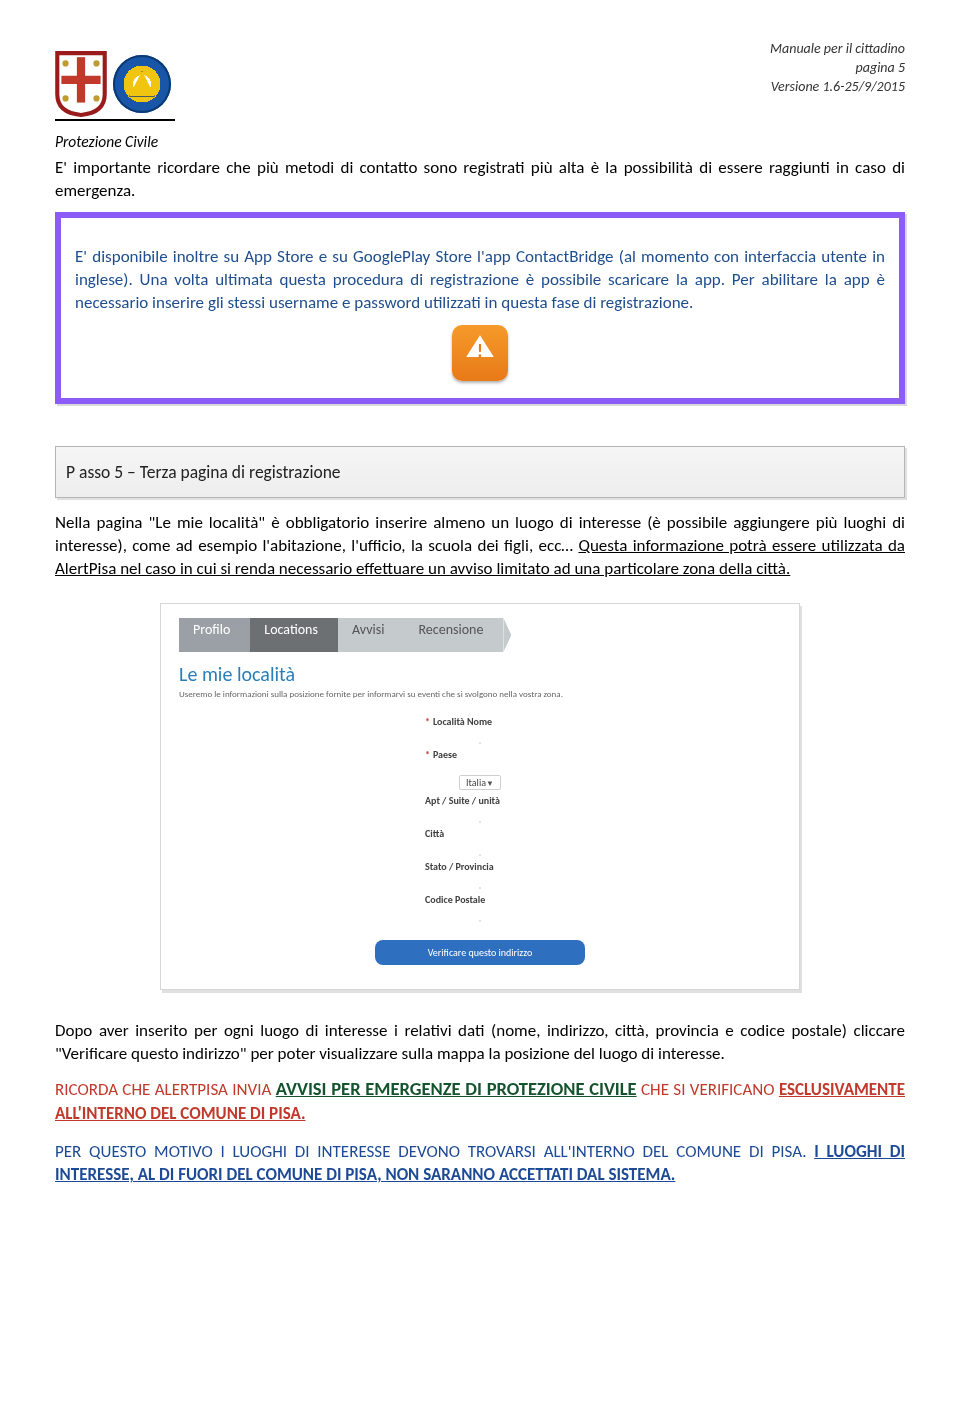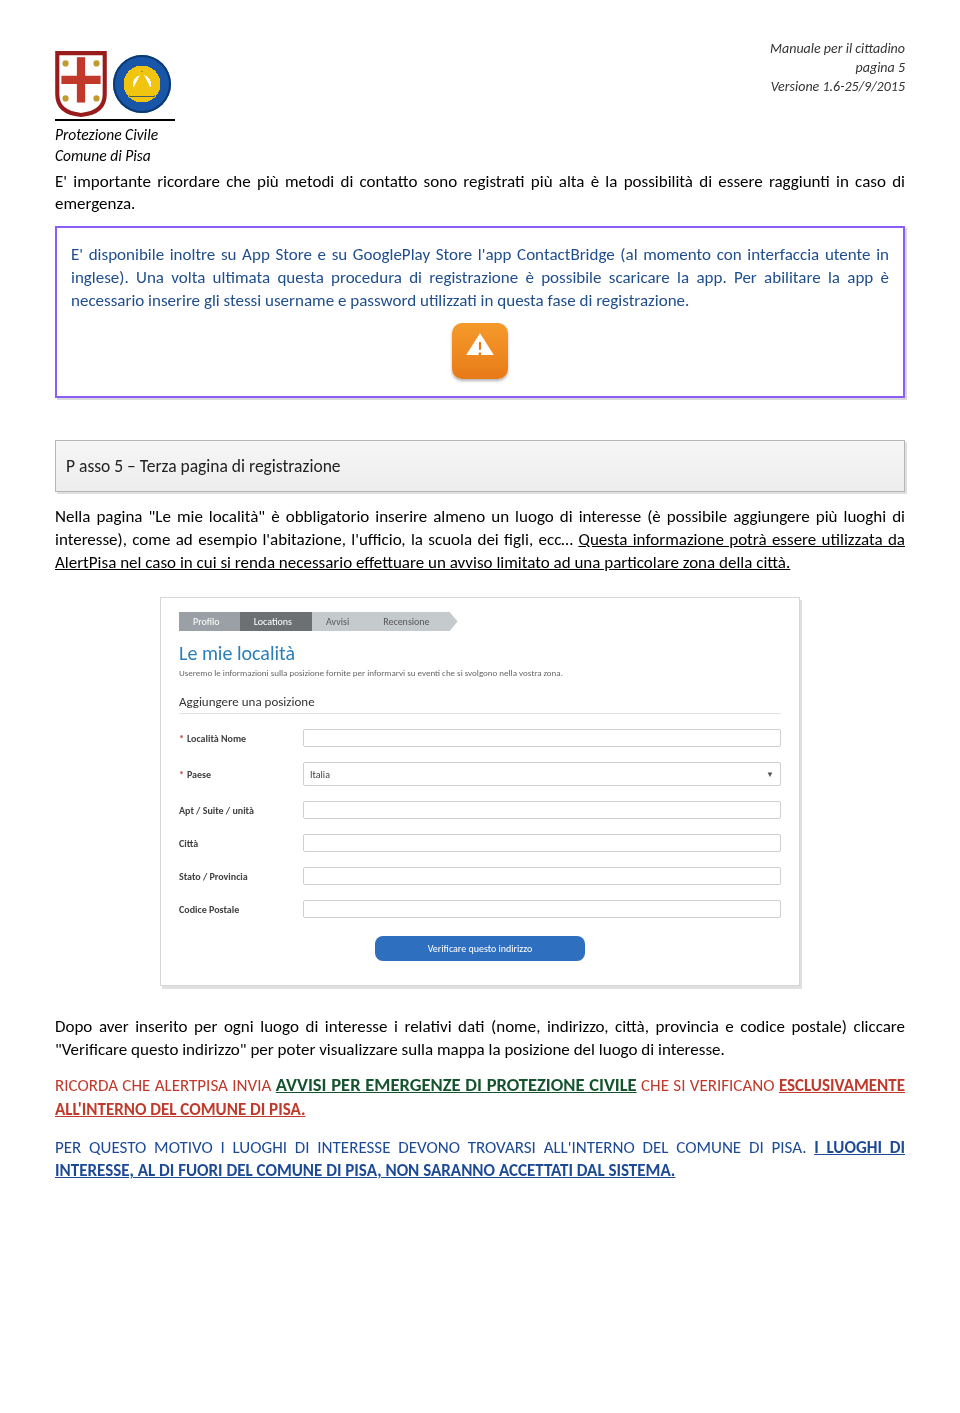--- a/index.html
+++ b/index.html
@@ -40,31 +40,31 @@
   .pclogo::after{
     content:""; position:absolute; inset:16px;
     background:#f1c40f; clip-path: polygon(50% 0,100% 100%,0 100%);
     border:1px solid #0a3a75;
   }
   .logos-rule { height:2px; background:#000; width:120px; margin-top:2px; }
   .org {
     font-style: italic;
     font-size: 15.5px;
     line-height: 1.35;
-    margin-top: 4px;
+    margin-top: 11px;
     margin-bottom: 4px;
   }
   .body-p {
     text-align: justify;
     line-height: 1.35;
     margin-bottom: 10px;
   }
   .blue-box {
-    border: 2px solid #8b5cf6;
-    padding: 16px 14px 12px 14px;
+    border: 6px solid #8b5cf6;
+    padding: 28px 14px 12px 14px;
     margin: 6px 0 16px 0;
     box-shadow: 2px 2px 0 rgba(0,0,0,0.15);
   }
   .blue-box p {
     color: #1f4e8e;
     text-align: justify;
     line-height: 1.35;
   }
   .app-icon-wrap { text-align:center; margin-top: 10px; }
   .app-icon {
@@ -96,35 +96,35 @@
   .screenshot {
     width: 640px; margin: 22px auto 30px auto;
     border: 1px solid #d6d6d6;
     box-shadow: 2px 3px 0 rgba(0,0,0,0.12);
     padding: 14px 18px 24px 18px;
     background:#fff;
     font-size: 10.5px;
   }
   .bc-row { display:flex; gap:0; margin-bottom:10px; }
   .bc {
-    padding: 3px 20px 3px 14px;
-    font-size: 10px; color:#fff; background:#6d7073;
+    padding: 3px 20px 14px 14px;
+    font-size: 14px; color:#fff; background:#6d7073;
     position:relative;
   }
   .bc.inactive { background:#9aa0a5; }
   .bc.lite { background:#c5cacd; color:#555; }
   .bc::after{
     content:""; position:absolute; right:-8px; top:0; bottom:0; width:8px;
     background:inherit;
     clip-path: polygon(0 0,100% 50%,0 100%);
   }
   .scr-title { color:#2a7fb8; font-size:20px; font-weight:300; margin:8px 0 2px; }
   .scr-sub { color:#666; font-size:9px; margin-bottom:16px; }
   .scr-sec { color:#333; font-size:13px; margin:6px 0 10px 0; border-bottom:1px solid #e1e1e1; padding-bottom:4px;}
-  .frow { display:flex; align-items:center; gap:14px; margin:15px 0; }
+  .frow { display:flex; align-items:center; gap:14px; margin:4px 0;flex-direction:column; }
   .flabel { width:110px; color:#414141; font-size:10px; font-weight:600; }
   .flabel .ast{color:#c0392b; margin-right:3px;}
   .ffield { flex:1; height:18px; border:1px solid #cfcfcf; border-radius:2px; background:#fff; }
   .fselect { flex:1; height:24px; border:1px solid #cfcfcf; border-radius:2px; background:#fff; display:flex; align-items:center; justify-content:space-between; padding:0 6px; color:#444; font-size:10px;}
   .fselect .caret { font-size:8px; color:#555;}
   .scr-btn {
     display:block; margin:18px auto 0 auto; width:210px; text-align:center;
     background:#2f6fbf; color:#fff; font-size:10px; padding:6px 0; border-radius:8px;
   }
   
@@ -154,21 +154,20 @@
       <circle cx="10" cy="46" r="3" fill="#c09b2e"></circle>
         <circle cx="40" cy="46" r="3" fill="#c09b2e"></circle>
     </svg>
   </span>
   <span class="pclogo"></span>
 </div>
 <div class="logos-rule"></div>
 
 <div class="org">
   <div>Protezione Civile</div>
-  <div>Comune di Pisa</div>
 </div>
 
 <p class="body-p">E' importante ricordare che più metodi di contatto sono registrati più alta è la possibilità di essere raggiunti in caso di emergenza.</p>
 
 <div class="blue-box">
   <p>E' disponibile inoltre su App Store e su GooglePlay Store l'app ContactBridge (al momento con interfaccia utente in inglese). Una volta ultimata questa procedura di registrazione è possibile scaricare la app. Per abilitare la app è necessario inserire gli stessi username e password utilizzati in questa fase di registrazione.</p>
   <div class="app-icon-wrap">
     <span class="app-icon"></span>
   </div>
 </div>
@@ -181,21 +180,20 @@
 
 <div class="screenshot">
   <div class="bc-row">
     <div class="bc inactive">Profilo</div>
     <div class="bc">Locations</div>
     <div class="bc lite">Avvisi</div>
     <div class="bc lite">Recensione</div>
   </div>
   <div class="scr-title">Le mie località</div>
   <div class="scr-sub">Useremo le informazioni sulla posizione fornite per informarvi su eventi che si svolgono nella vostra zona.</div>
-  <div class="scr-sec">Aggiungere una posizione</div>
 
   <div class="frow">
     <div class="flabel"><span class="ast">*</span><span>Località Nome</span></div>
     <div class="ffield"></div>
   </div>
   <div class="frow">
     <div class="flabel"><span class="ast">*</span><span>Paese</span></div>
     <div class="fselect">
       <span>Italia</span>
       <span class="caret">▼</span>

